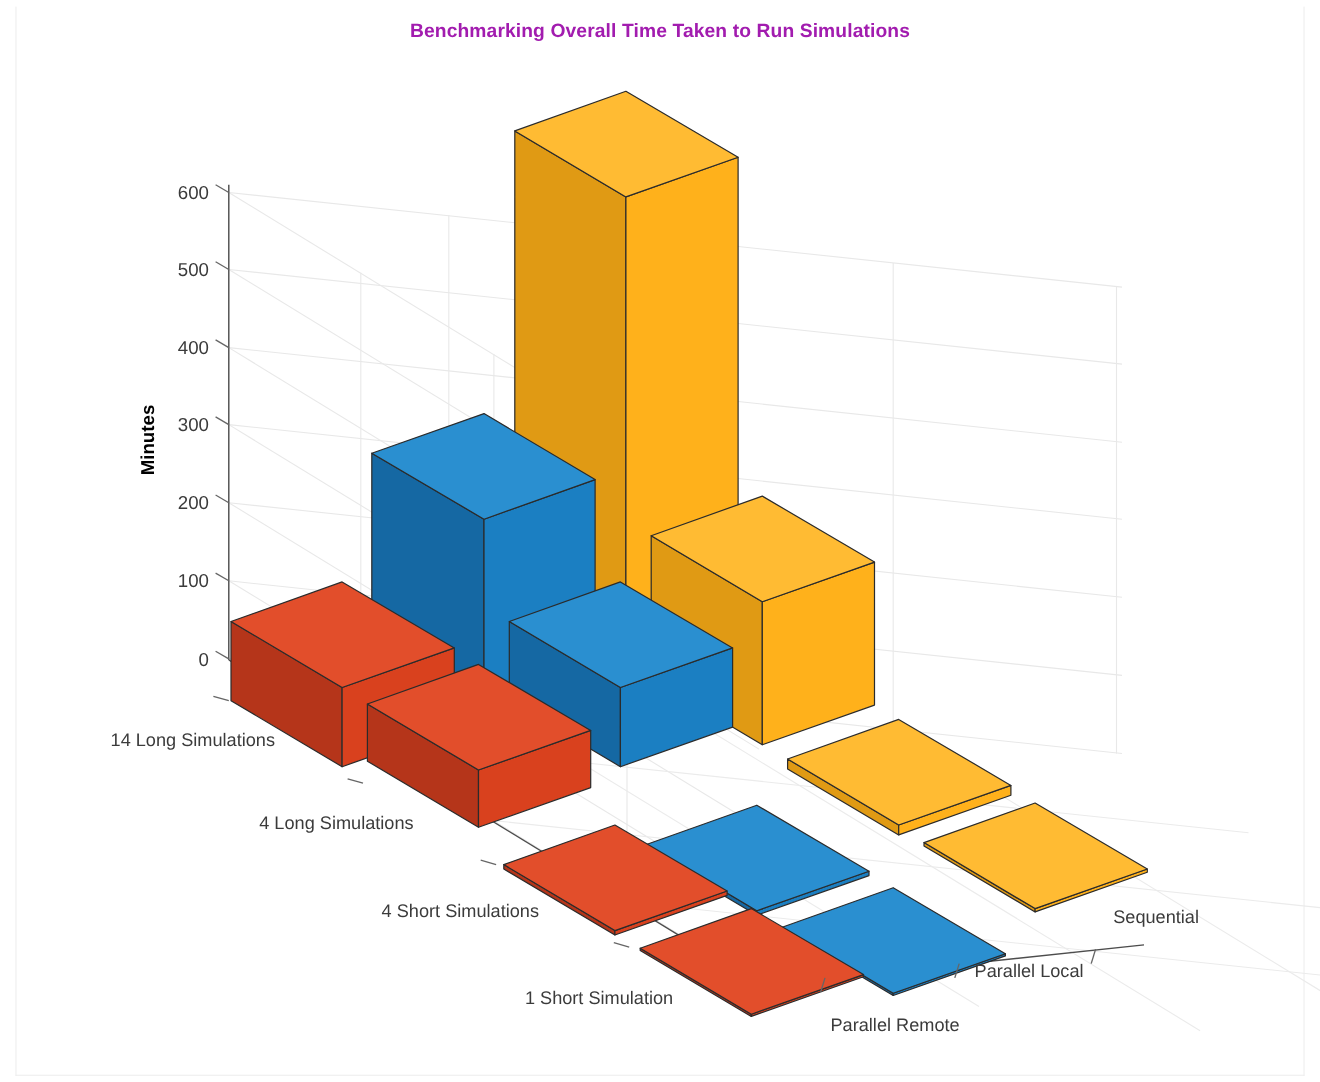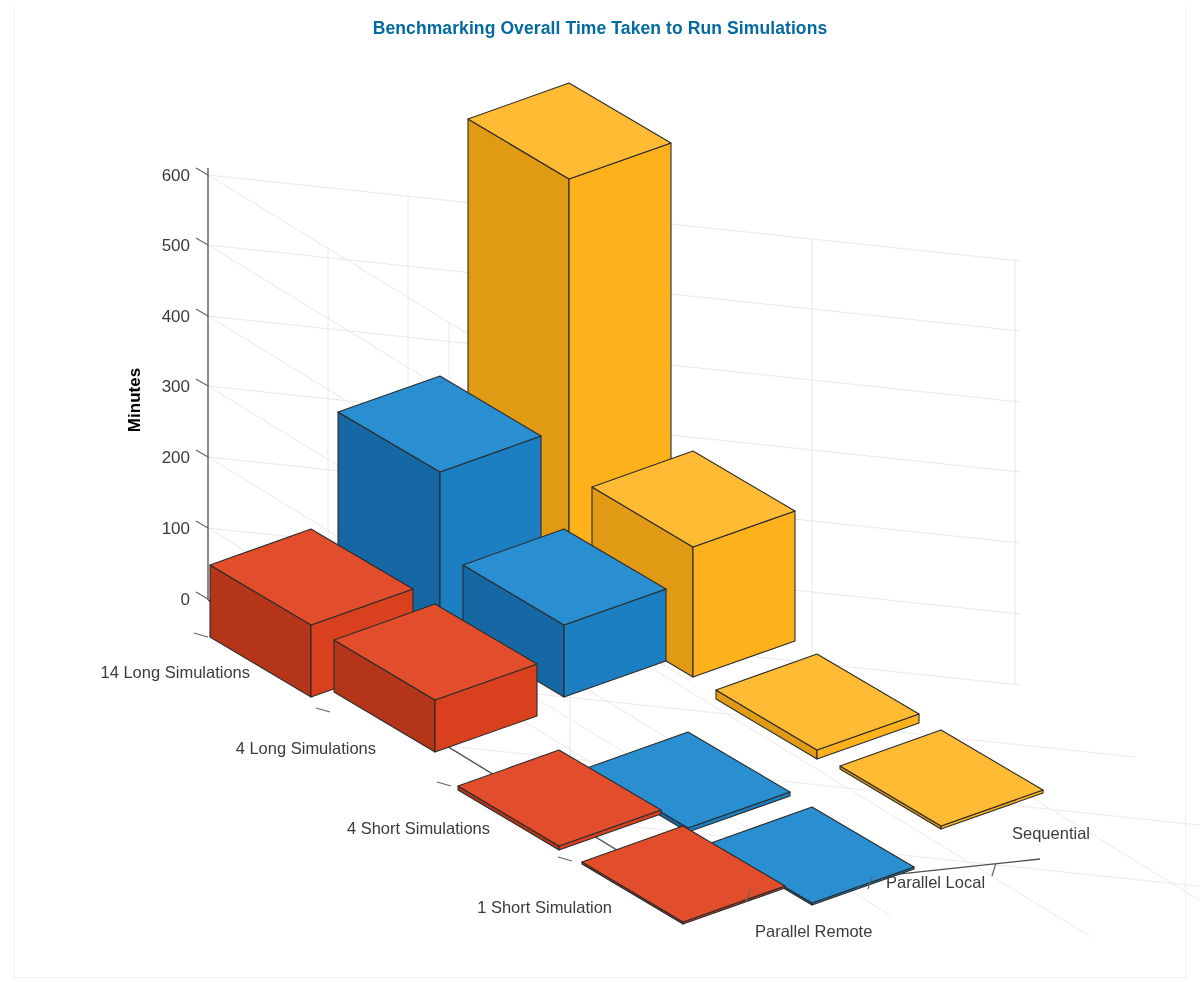--- a/index.html
+++ b/index.html
@@ -18,21 +18,21 @@
   }
   #frame-border{
     position:absolute;left:14px;top:6px;width:1172px;height:972px;
     border:1px solid #eeeeee;border-top:none;
     box-sizing:border-box;
     pointer-events:none;
   }
   #chart-title{
     position:absolute;left:0;top:18px;width:1200px;
     text-align:center;
-    font-size:17.5px;font-weight:bold;color:#0369a1;
+    font-size:17.5px;font-weight:bold;color:#a21caf;
     letter-spacing:.1px;
     white-space:nowrap;
   }
   #plot-svg{position:absolute;left:0;top:0;}
   .axis-tick-label{
     font-family:"Liberation Sans", sans-serif;
     font-size:17px;fill:#3b3b3b;
   }
   .cat-label{
     font-family:"Liberation Sans", sans-serif;

